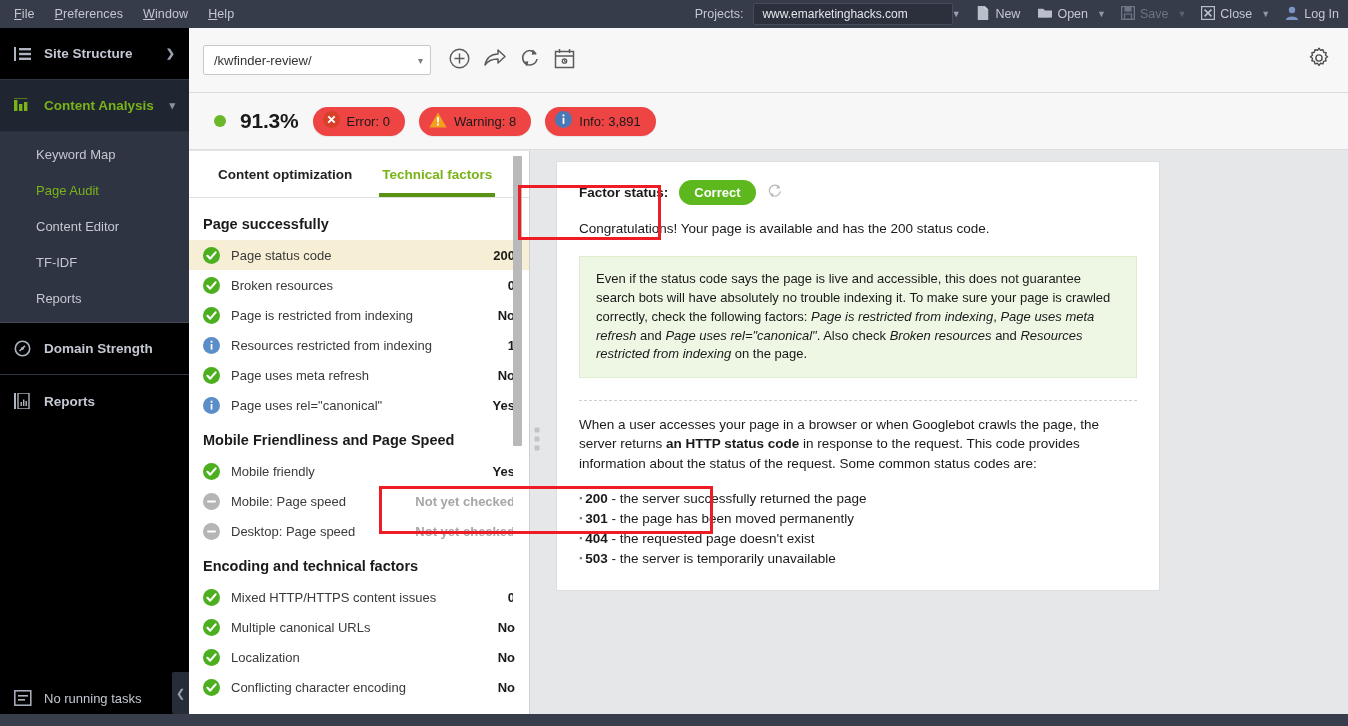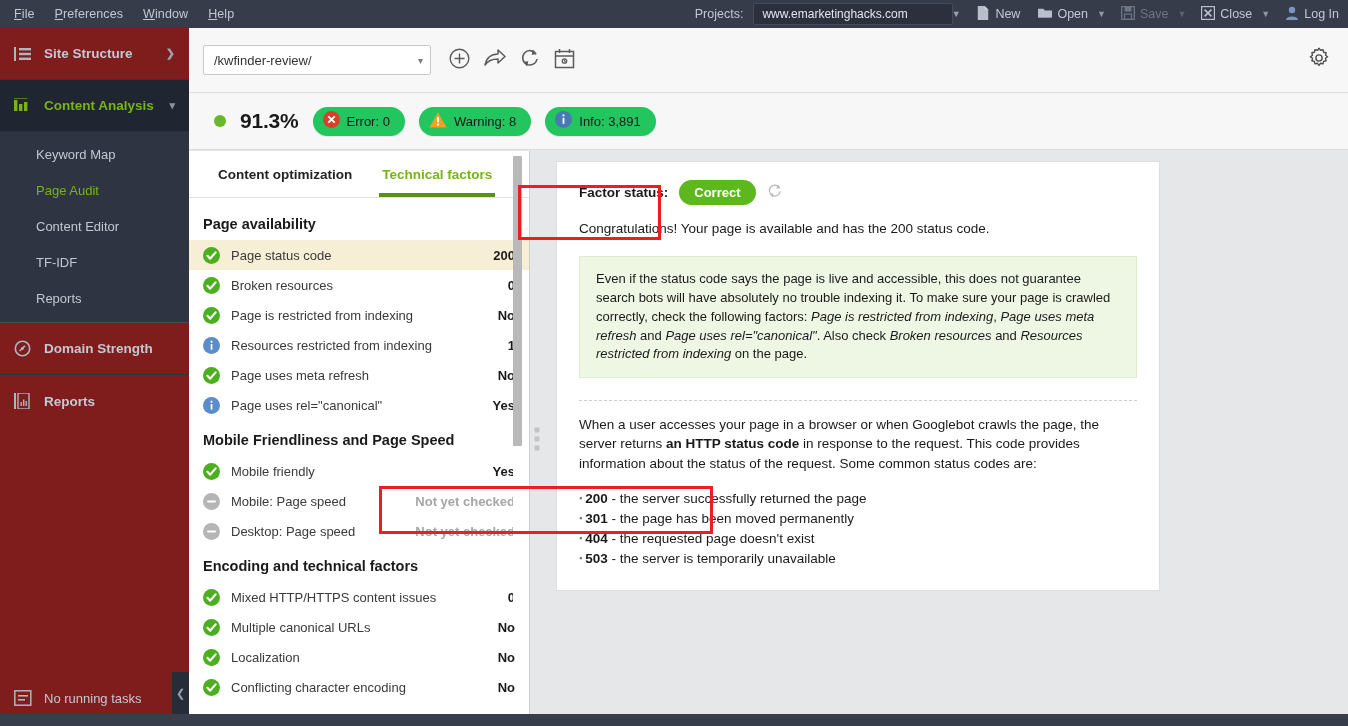--- a/index.html
+++ b/index.html
@@ -40,21 +40,21 @@
     padding: 0 9px; height: 28px; color: #c3c8d2; font-size: 12.5px;
   }
   .tb-btn.disabled { color: #6d7484; }
   .tb-caret { color: #8f97a6; font-size: 9px; padding: 0 6px 0 0; }
   .tb-caret.disabled { color: #5b6271; }
   .ic { width: 14px; height: 14px; display: inline-block; flex: 0 0 auto; }
 
   
   .sidebar {
     position: absolute; top: 28px; left: 0; width: 189px; height: 698px;
-    background: #7f1d1d;
+    background: #000000;
   }
   .nav-row {
     display: flex; align-items: center; height: 52px;
     padding-left: 14px; color: #c3c8d2; font-size: 13.5px; font-weight: bold;
     border-bottom: 1px solid #2f3542;
     position: relative;
   }
   .nav-row .nav-ic { width: 18px; margin-right: 12px; display:flex; align-items:center;}
   .nav-row .chev { margin-left: auto; margin-right: 14px; color: #9aa2b1; font-size: 11px; }
   .nav-row.active { background: #1f2531; color: #7ab317; border-bottom: 1px solid #2a303c; }
@@ -98,21 +98,21 @@
   .url-icons { display: flex; align-items: center; gap: 14px; margin-left: 18px; }
   .gear-btn { margin-left: auto; margin-right: 4px; }
 
   .statusbar {
     height: 57px; background: #f7f7f7; border-bottom: 1px solid #dcdcdc;
     display: flex; align-items: center; padding-left: 25px; gap: 14px;
   }
   .dot-green { width: 12px; height: 12px; border-radius: 50%; background: #6bb72c; }
   .pct { font-size: 21px; font-weight: bold; color: #1a1a1a; letter-spacing: -.2px; }
   .pill {
-    height: 29px; background: #22c55e; border-radius: 15px;
+    height: 29px; background: #ef4444; border-radius: 15px;
     display: flex; align-items: center; padding: 0 15px 0 10px; gap: 7px;
     font-size: 13px; color: #1a1a1a; box-shadow: 0 1px 1px rgba(0,0,0,.07);
   }
 
   .content {
     position: absolute; top: 123px; left: 0; width: 983px; height: 575px;
     display: flex;
   }
 
   
@@ -435,21 +435,21 @@
       <div class="listpane">
         <div class="tabs" id="tabs">
             <div class="tab">
               <span>Content optimization</span>
             </div>
             <div class="tab active">
               <span>Technical factors</span>
             </div>
           </div>
         <div class="list" id="factor-list">
-            <div class="sec-head">Page availability</div>
+            <div class="sec-head">Page successfully</div>
             <div class="row hl">
               <span class="st">
                 <svg width="17" height="17" viewBox="0 0 17 17">
                   <circle cx="8.5" cy="8.5" r="8.5" fill="#4caf1f"></circle>
                   <path d="M4.4 8.8 L7.2 11.6 L12.6 5.4" stroke="#fff" stroke-width="2.2" fill="none" stroke-linecap="round" stroke-linejoin="round"></path>
                 </svg>
               </span>
               <span class="lbl">Page status code</span>
               <span class="val">200</span>
             </div>

